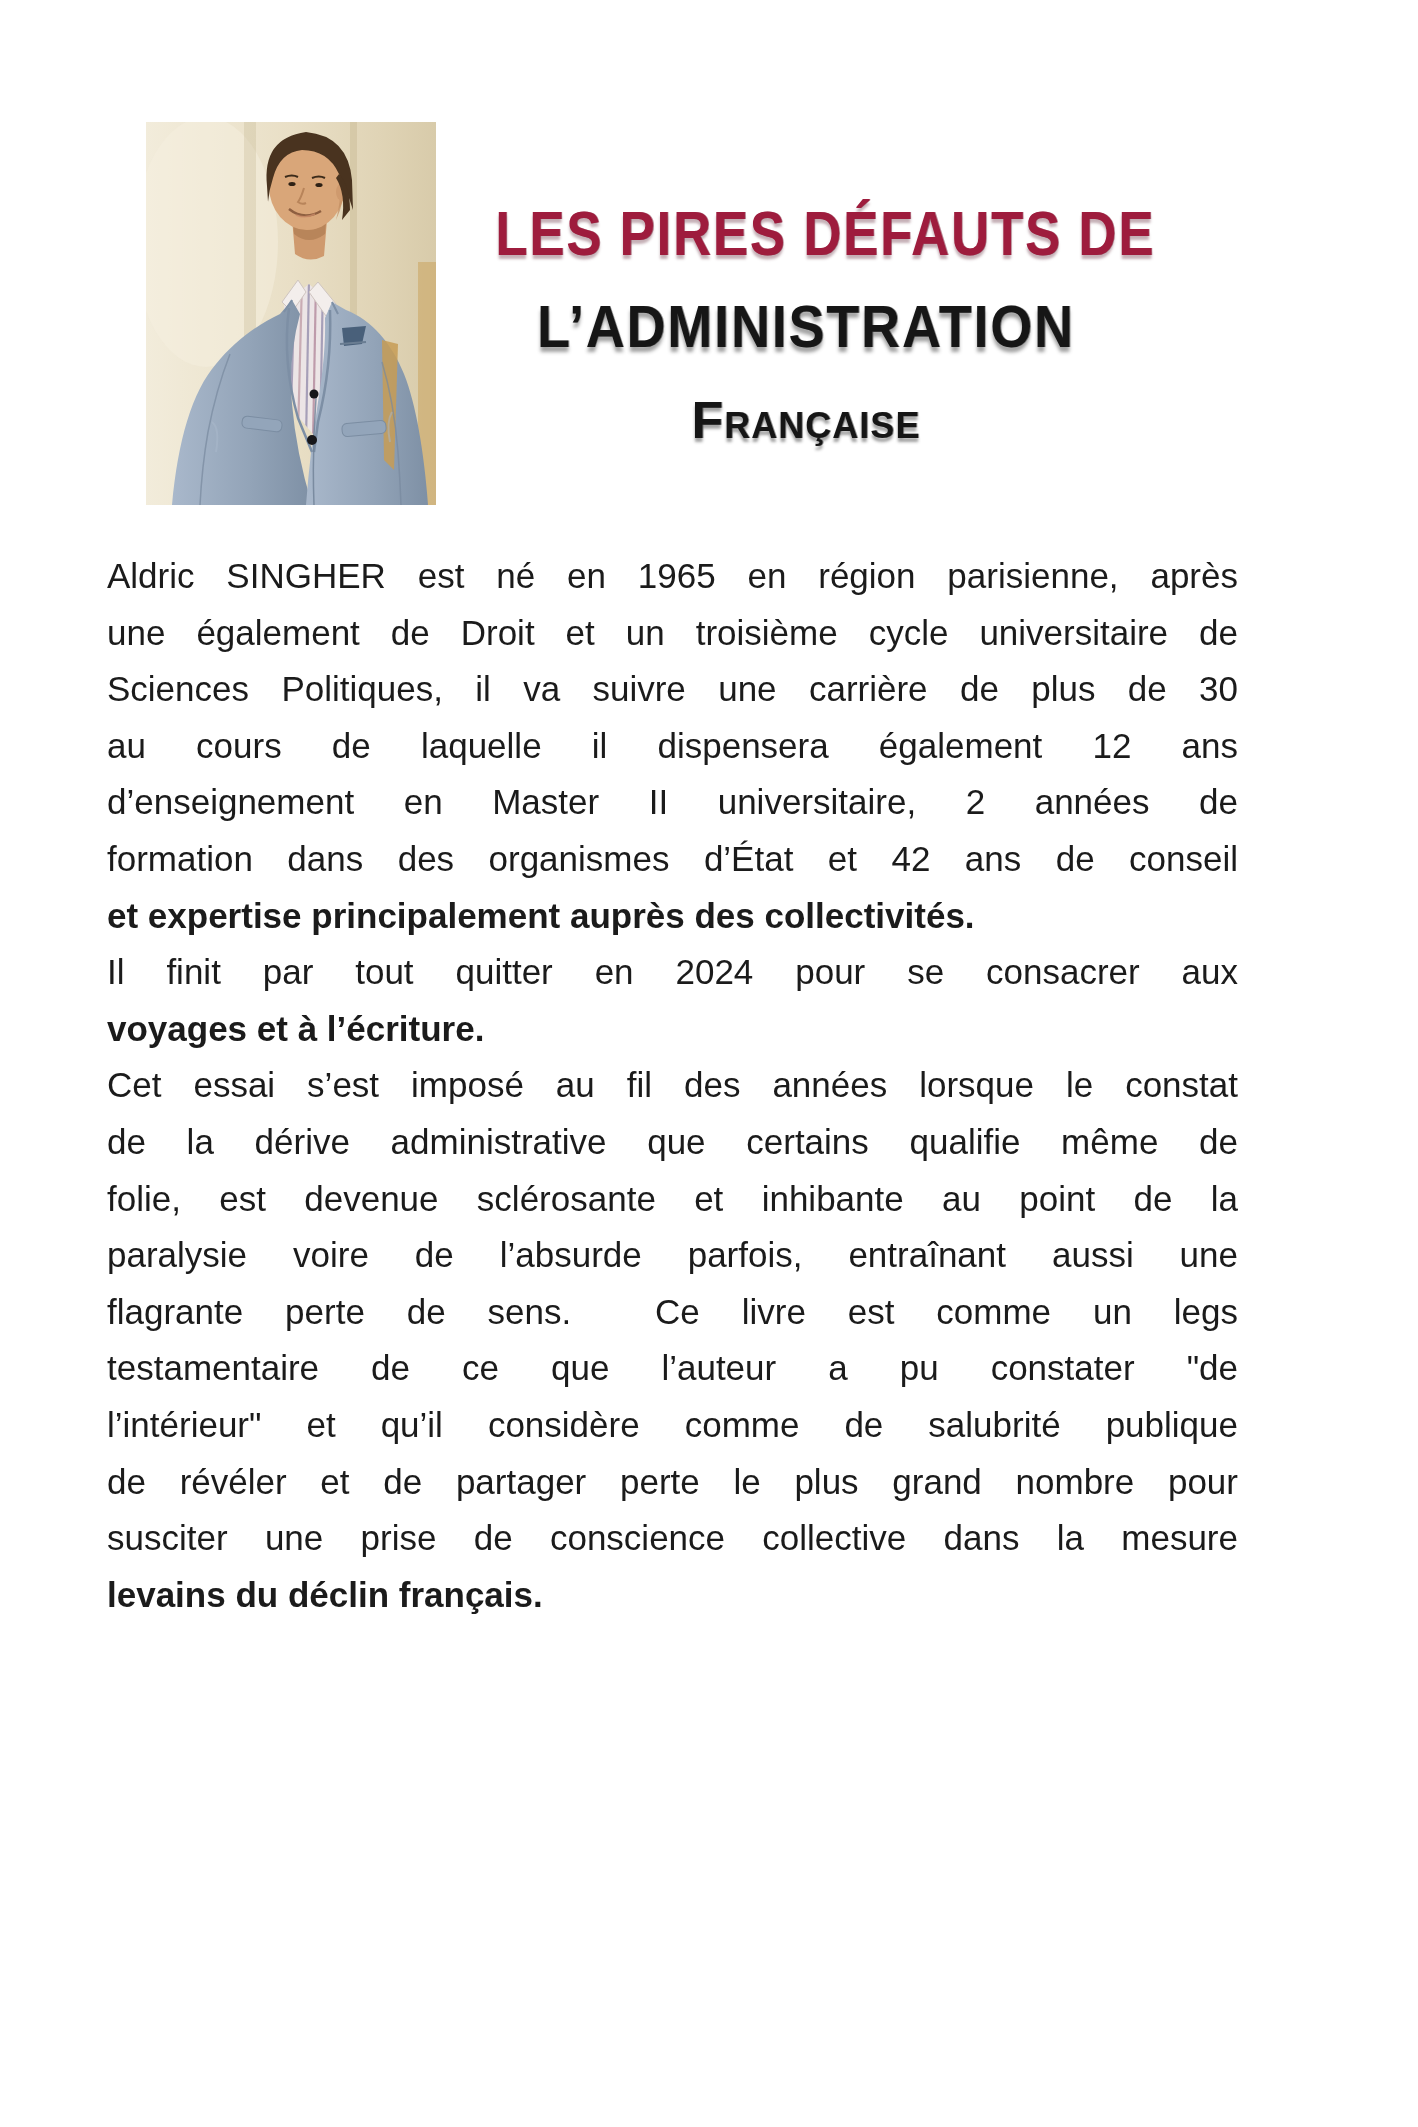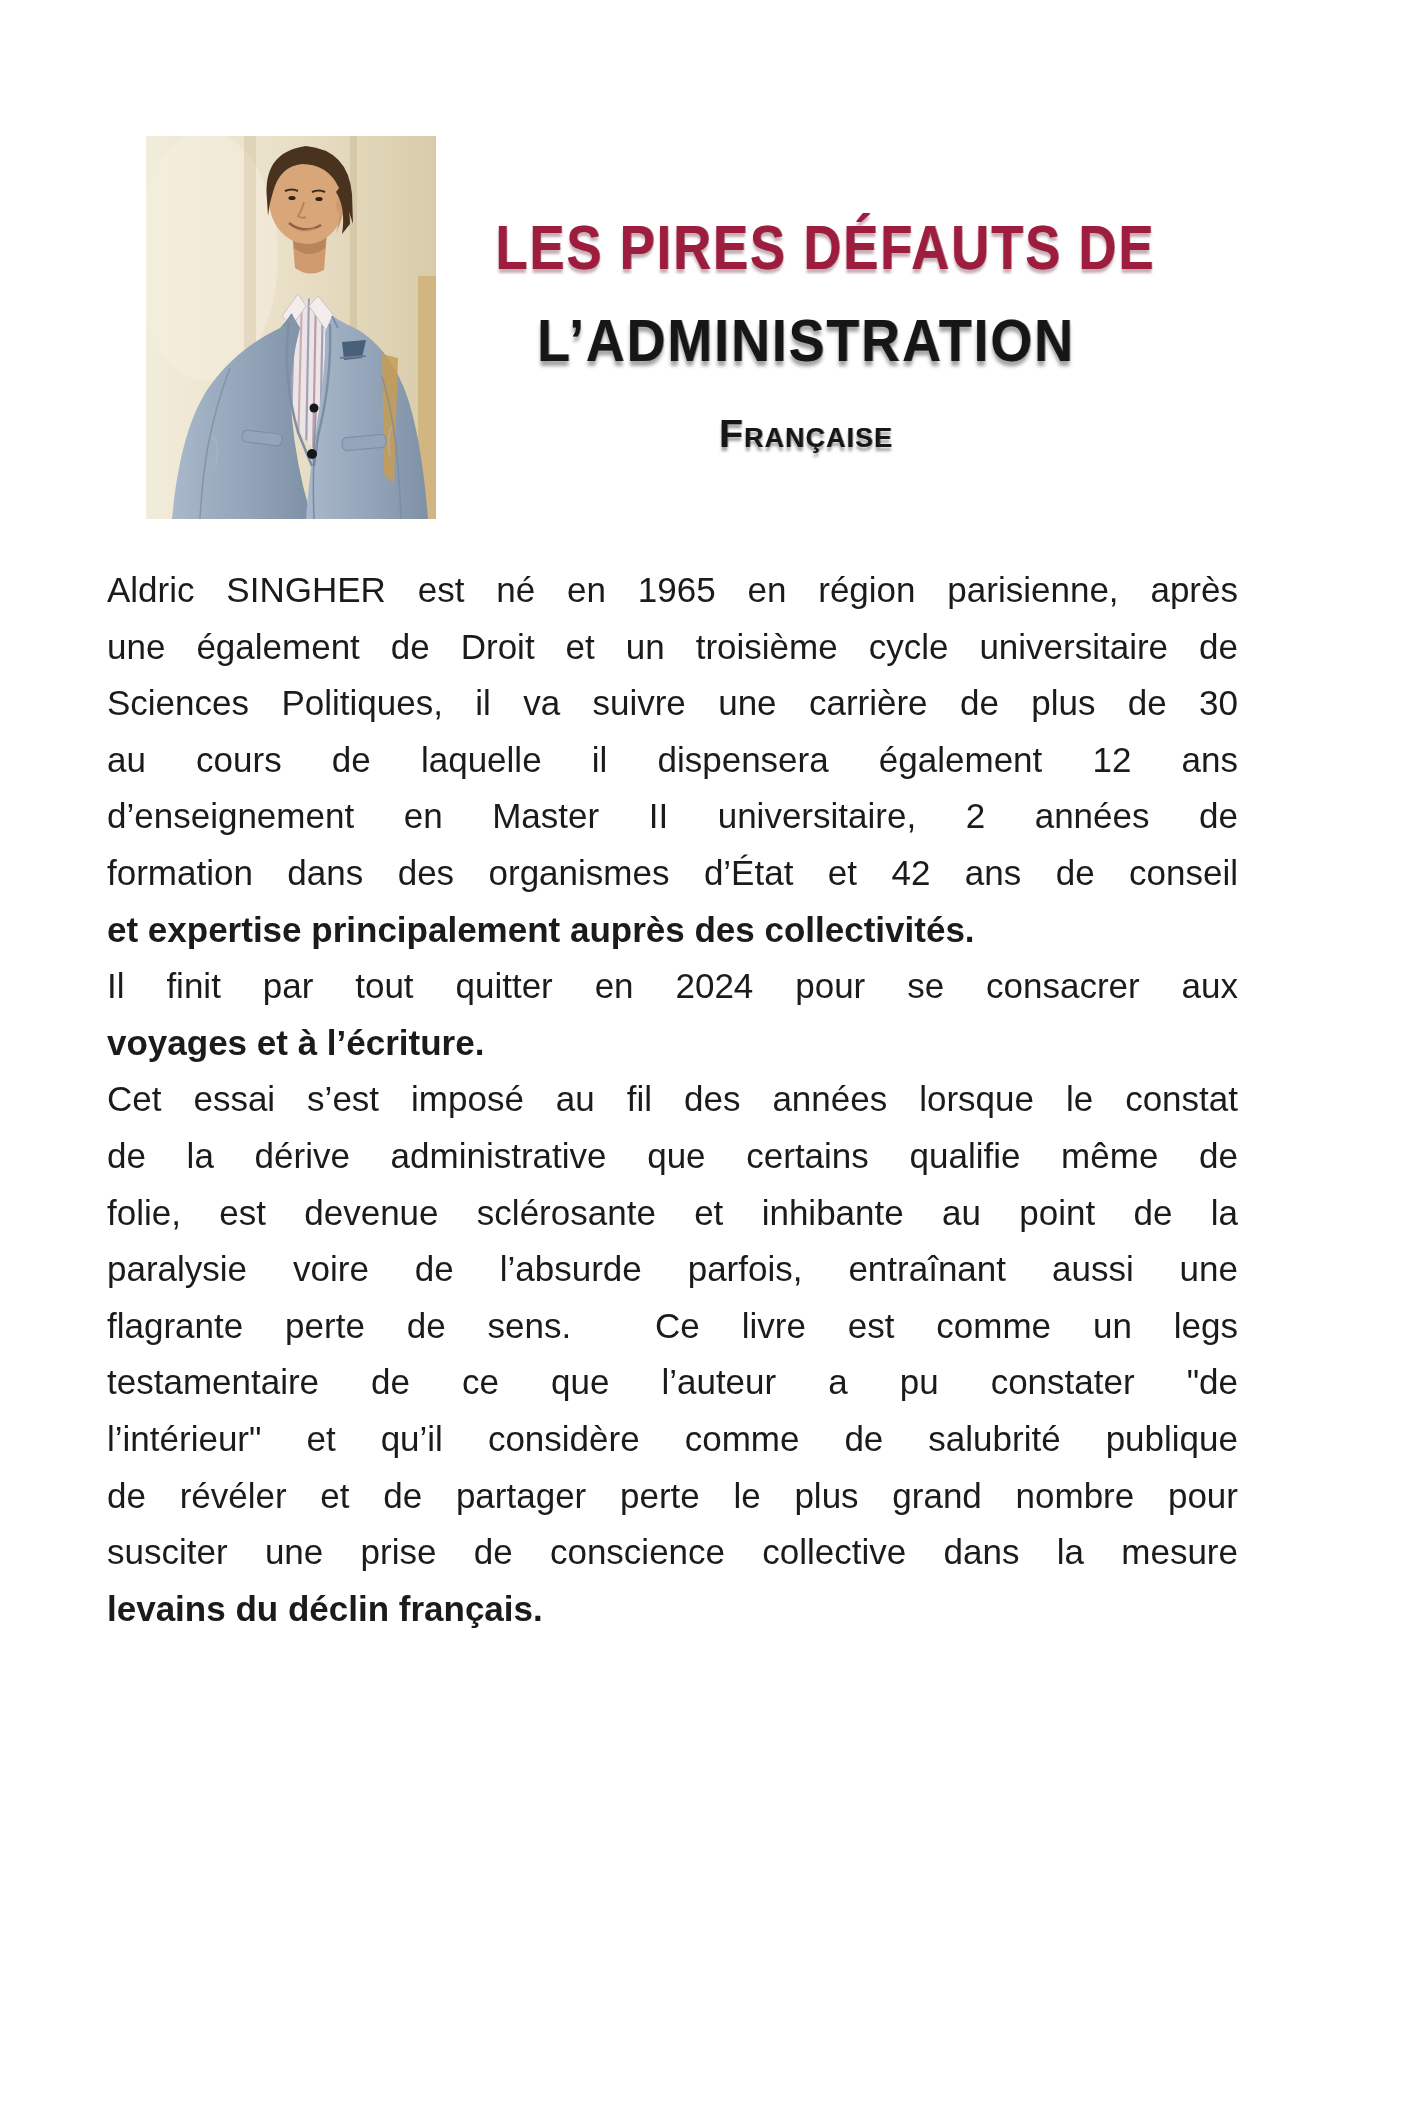--- a/index.html
+++ b/index.html
@@ -1,28 +1,28 @@
 <!DOCTYPE html>
 <html><head>
 <meta charset="utf-8">
 <style>
   html,body{margin:0;padding:0;background:#ffffff;}
   body{width:1418px;height:2127px;position:relative;font-family:"Liberation Sans",sans-serif;}
-  .page{position:absolute;inset:0;background:#ffffff;margin-top:14px;}
+  .page{position:absolute;inset:0;background:#ffffff;}
 
   .photo{position:absolute;left:146px;top:122px;width:290px;height:383px;overflow:hidden;}
   .photo svg{display:block;}
 
   .title-block{position:absolute;left:436px;top:186px;width:740px;text-align:center;}
   .title-line{white-space:nowrap;font-weight:bold;}
   .t1{font-size:63px;line-height:94px;letter-spacing:2px;transform:scaleX(.84);transform-origin:50% 50%;
       text-shadow:0 4px 3px rgba(90,30,45,.35), 1px 0 0 rgba(120,20,45,.5);}
   .t2{font-size:60px;line-height:94px;letter-spacing:2px;transform:scaleX(.90);transform-origin:50% 50%;
       text-shadow:0 5px 4px rgba(50,50,50,.45), 1px 0 0 rgba(0,0,0,.4);}
-  .t3{font-size:39px;line-height:92px;font-variant:small-caps;letter-spacing:1px;
+  .t3{font-size:52px;line-height:92px;font-variant:small-caps;letter-spacing:1px;
       text-shadow:0 4px 3px rgba(50,50,50,.45), 1px 0 0 rgba(0,0,0,.4);}
 
   .bio{position:absolute;left:107px;top:548px;width:1131px;font-size:35px;line-height:56.6px;}
   .bio .ln{text-align:justify;text-align-last:justify;}
   .bio .ln.end{text-align:left;text-align-last:left;font-weight:bold;}
 </style>
 </head>
 <body>
 
 <div class="page">

